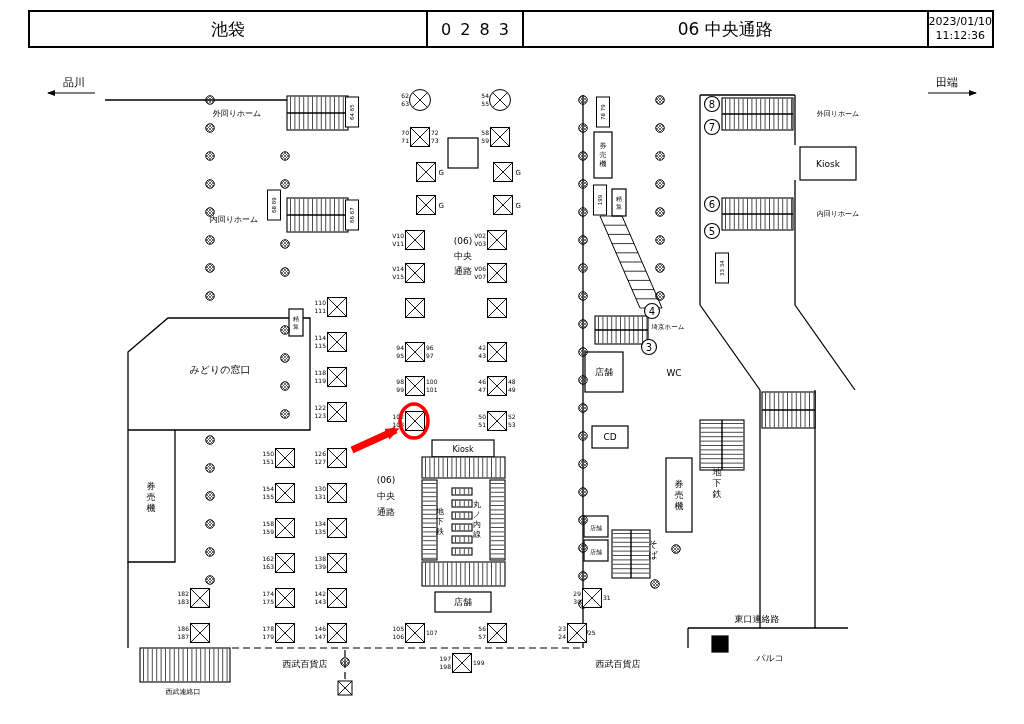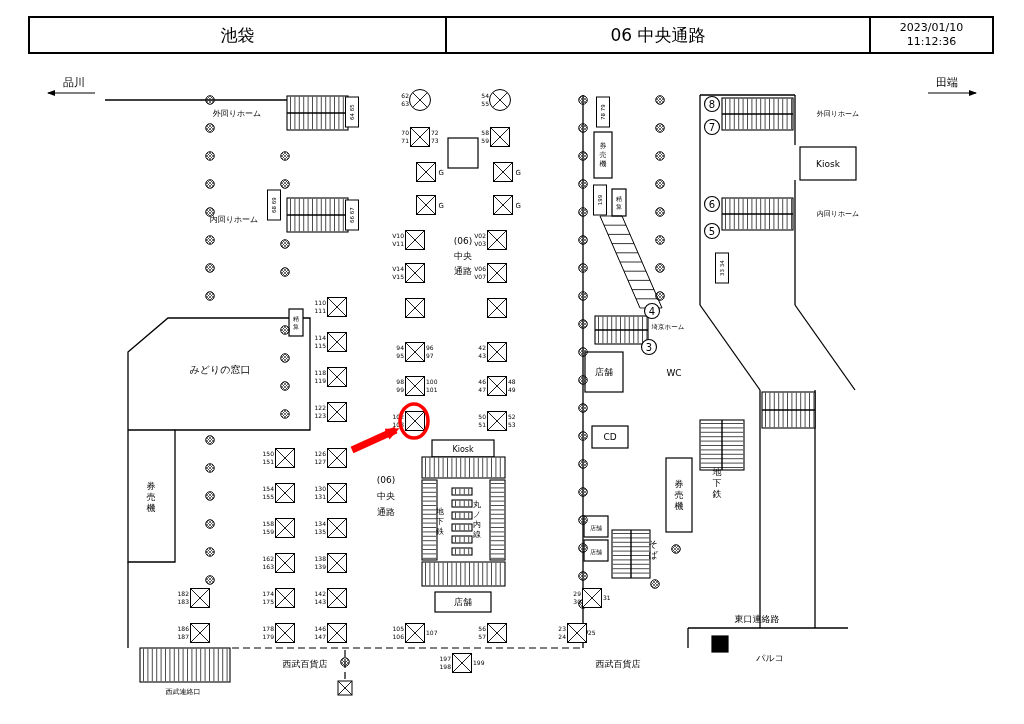--- a/index.html
+++ b/index.html
@@ -1,33 +1,34 @@
 <!DOCTYPE html>
 <html><head>
 <meta charset="utf-8">
 <style>
   html,body{margin:0;padding:0;}
   body{width:1024px;height:724px;background:#fff;position:relative;overflow:hidden;
        font-family:"DejaVu Sans","Liberation Sans",sans-serif;color:#000;}
-  .header{position:absolute;left:28px;top:16px;width:966px;height:38px;
+  .header{position:absolute;left:28px;top:10px;width:966px;height:38px;
           border:2px solid #000;display:flex;box-sizing:border-box;background:#fff;}
   .hcell{display:flex;align-items:center;justify-content:center;box-sizing:border-box;height:100%;}
   .hcell+.hcell{border-left:2px solid #000;}
   .station{width:415px;font-size:17px;}
   .code{width:100px;font-size:16px;letter-spacing:9px;padding-left:9px;}
   .loc{width:424px;font-size:17px;}
   .dt{flex:1;flex-direction:column;font-size:11px;line-height:1.25;}
   svg.mapsvg{position:absolute;left:0;top:0;}
   svg text{fill:#000;}
 </style>
 </head>
 <body>
 
 <div class="header">
   <div class="hcell station">池袋</div>
+  <div class="hcell code">0283</div>
   <div class="hcell loc">06 中央通路</div>
   <div class="hcell dt">
     <div>2023/01/10</div>
     <div>11:12:36</div>
   </div>
 </div>
 
 <svg class="mapsvg" width="1024" height="724" viewBox="0 0 1024 724">
   <defs>
     <pattern id="ph" width="3" height="3" patternUnits="userSpaceOnUse">

